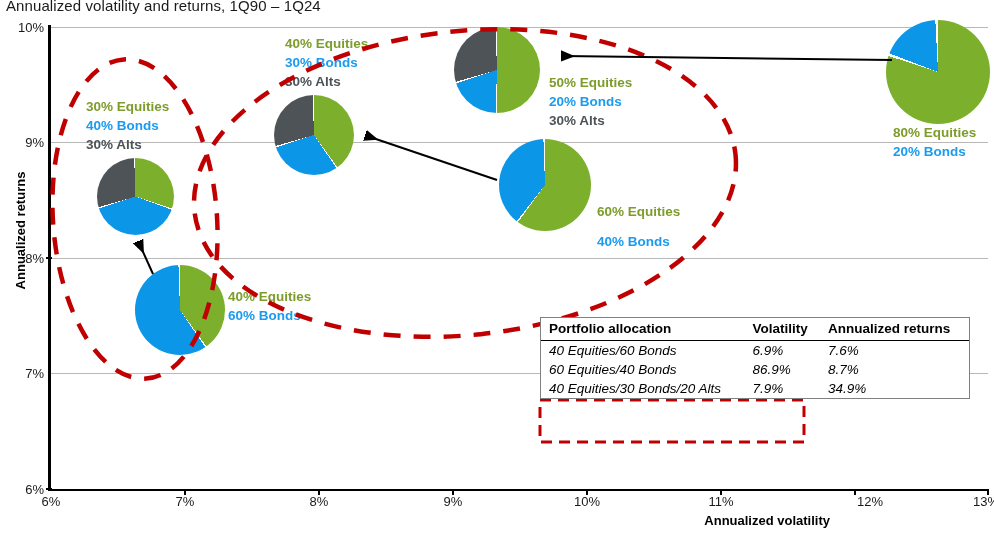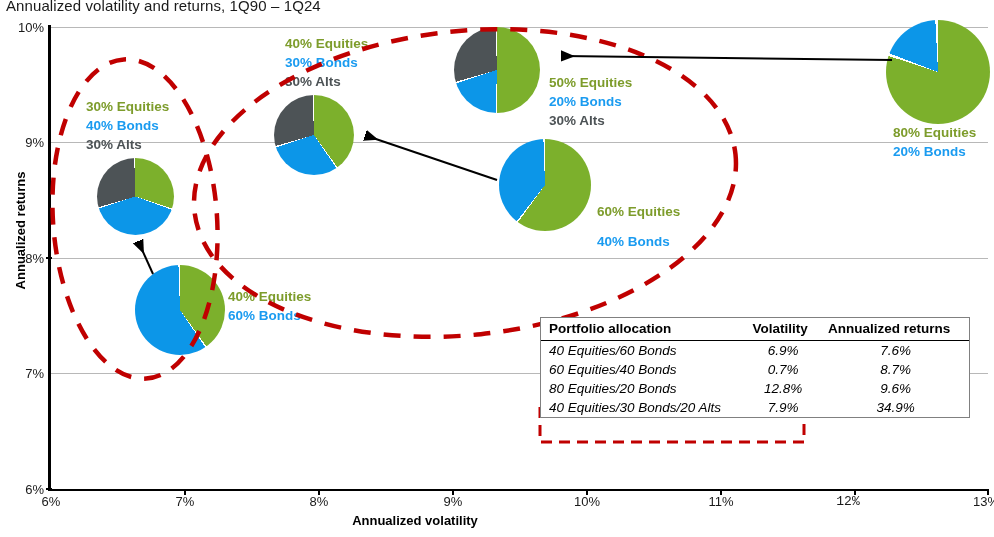--- a/index.html
+++ b/index.html
@@ -89,21 +89,21 @@
     width: 2px;
     height: 6px;
     background: #000;
     transform: translateX(-50%);
   }
   .axis-title-x {
     position: absolute;
     top: 513px;
     left: 0;
     width: 830px;
-    text-align: center;
+    text-align: right;
     font-size: 13px;
     font-weight: bold;
     color: #000;
   }
   .axis-title-y {
     position: absolute;
     left: -80px;
     top: 223px;
     width: 200px;
     text-align: center;
@@ -150,21 +150,21 @@
     padding: 3px 6px 4px 8px;
     border-bottom: 1.5px solid #000;
     white-space: nowrap;
   }
   .alloc-table th.num { }
   .alloc-table td {
     padding: 2px 6px 2px 8px;
     white-space: nowrap;
     font-style: italic;
   }
-  .alloc-table td.num { text-align: center; }
+  .alloc-table td.num { text-align: left; }
   
   svg.overlay {
     position: absolute;
     left: 0;
     top: 0;
     width: 994px;
     height: 537px;
     pointer-events: none;
     z-index: 5;
   }
@@ -196,21 +196,21 @@
   <div class="ytick" style="top:489px;">6%</div>
   <div class="ytick-mark" style="top:258px;"></div>
   <div class="ytick-mark" style="top:489px;"></div>
 
   <div class="xtick" style="left:51px;">6%</div>
   <div class="xtick" style="left:185px;">7%</div>
   <div class="xtick" style="left:319px;">8%</div>
   <div class="xtick" style="left:453px;">9%</div>
   <div class="xtick" style="left:587px;">10%</div>
   <div class="xtick" style="left:721px;">11%</div>
-  <div class="xtick" style="left:848px;font-family:Liberation Mono, monospace;">12%</div>
+  <div class="xtick" style="left:870px;">12%</div>
   <div class="xtick" style="left:986px;">13%</div>
   <div class="xtick-mark" style="left:185px;"></div>
   <div class="xtick-mark" style="left:319px;"></div>
   <div class="xtick-mark" style="left:453px;"></div>
   <div class="xtick-mark" style="left:587px;"></div>
   <div class="xtick-mark" style="left:721px;"></div>
   <div class="xtick-mark" style="left:855px;"></div>
   <div class="xtick-mark" style="left:988px;"></div>
 
   <div class="axis-title-x">Annualized volatility</div>
@@ -317,27 +317,22 @@
         </tr>
       </thead>
       <tbody>
         <tr>
           <td>40 Equities/60 Bonds</td>
           <td class="num">6.9%</td>
           <td class="num">7.6%</td>
         </tr>
         <tr>
           <td>60 Equities/40 Bonds</td>
-          <td class="num">0.7%</td>
+          <td class="num">86.9%</td>
           <td class="num">8.7%</td>
-        </tr>
-        <tr>
-          <td>80 Equities/20 Bonds</td>
-          <td class="num">12.8%</td>
-          <td class="num">9.6%</td>
         </tr>
         <tr>
           <td>40 Equities/30 Bonds/20 Alts</td>
           <td class="num">7.9%</td>
           <td class="num">34.9%</td>
         </tr>
       </tbody>
     </table>
   </div>
 

